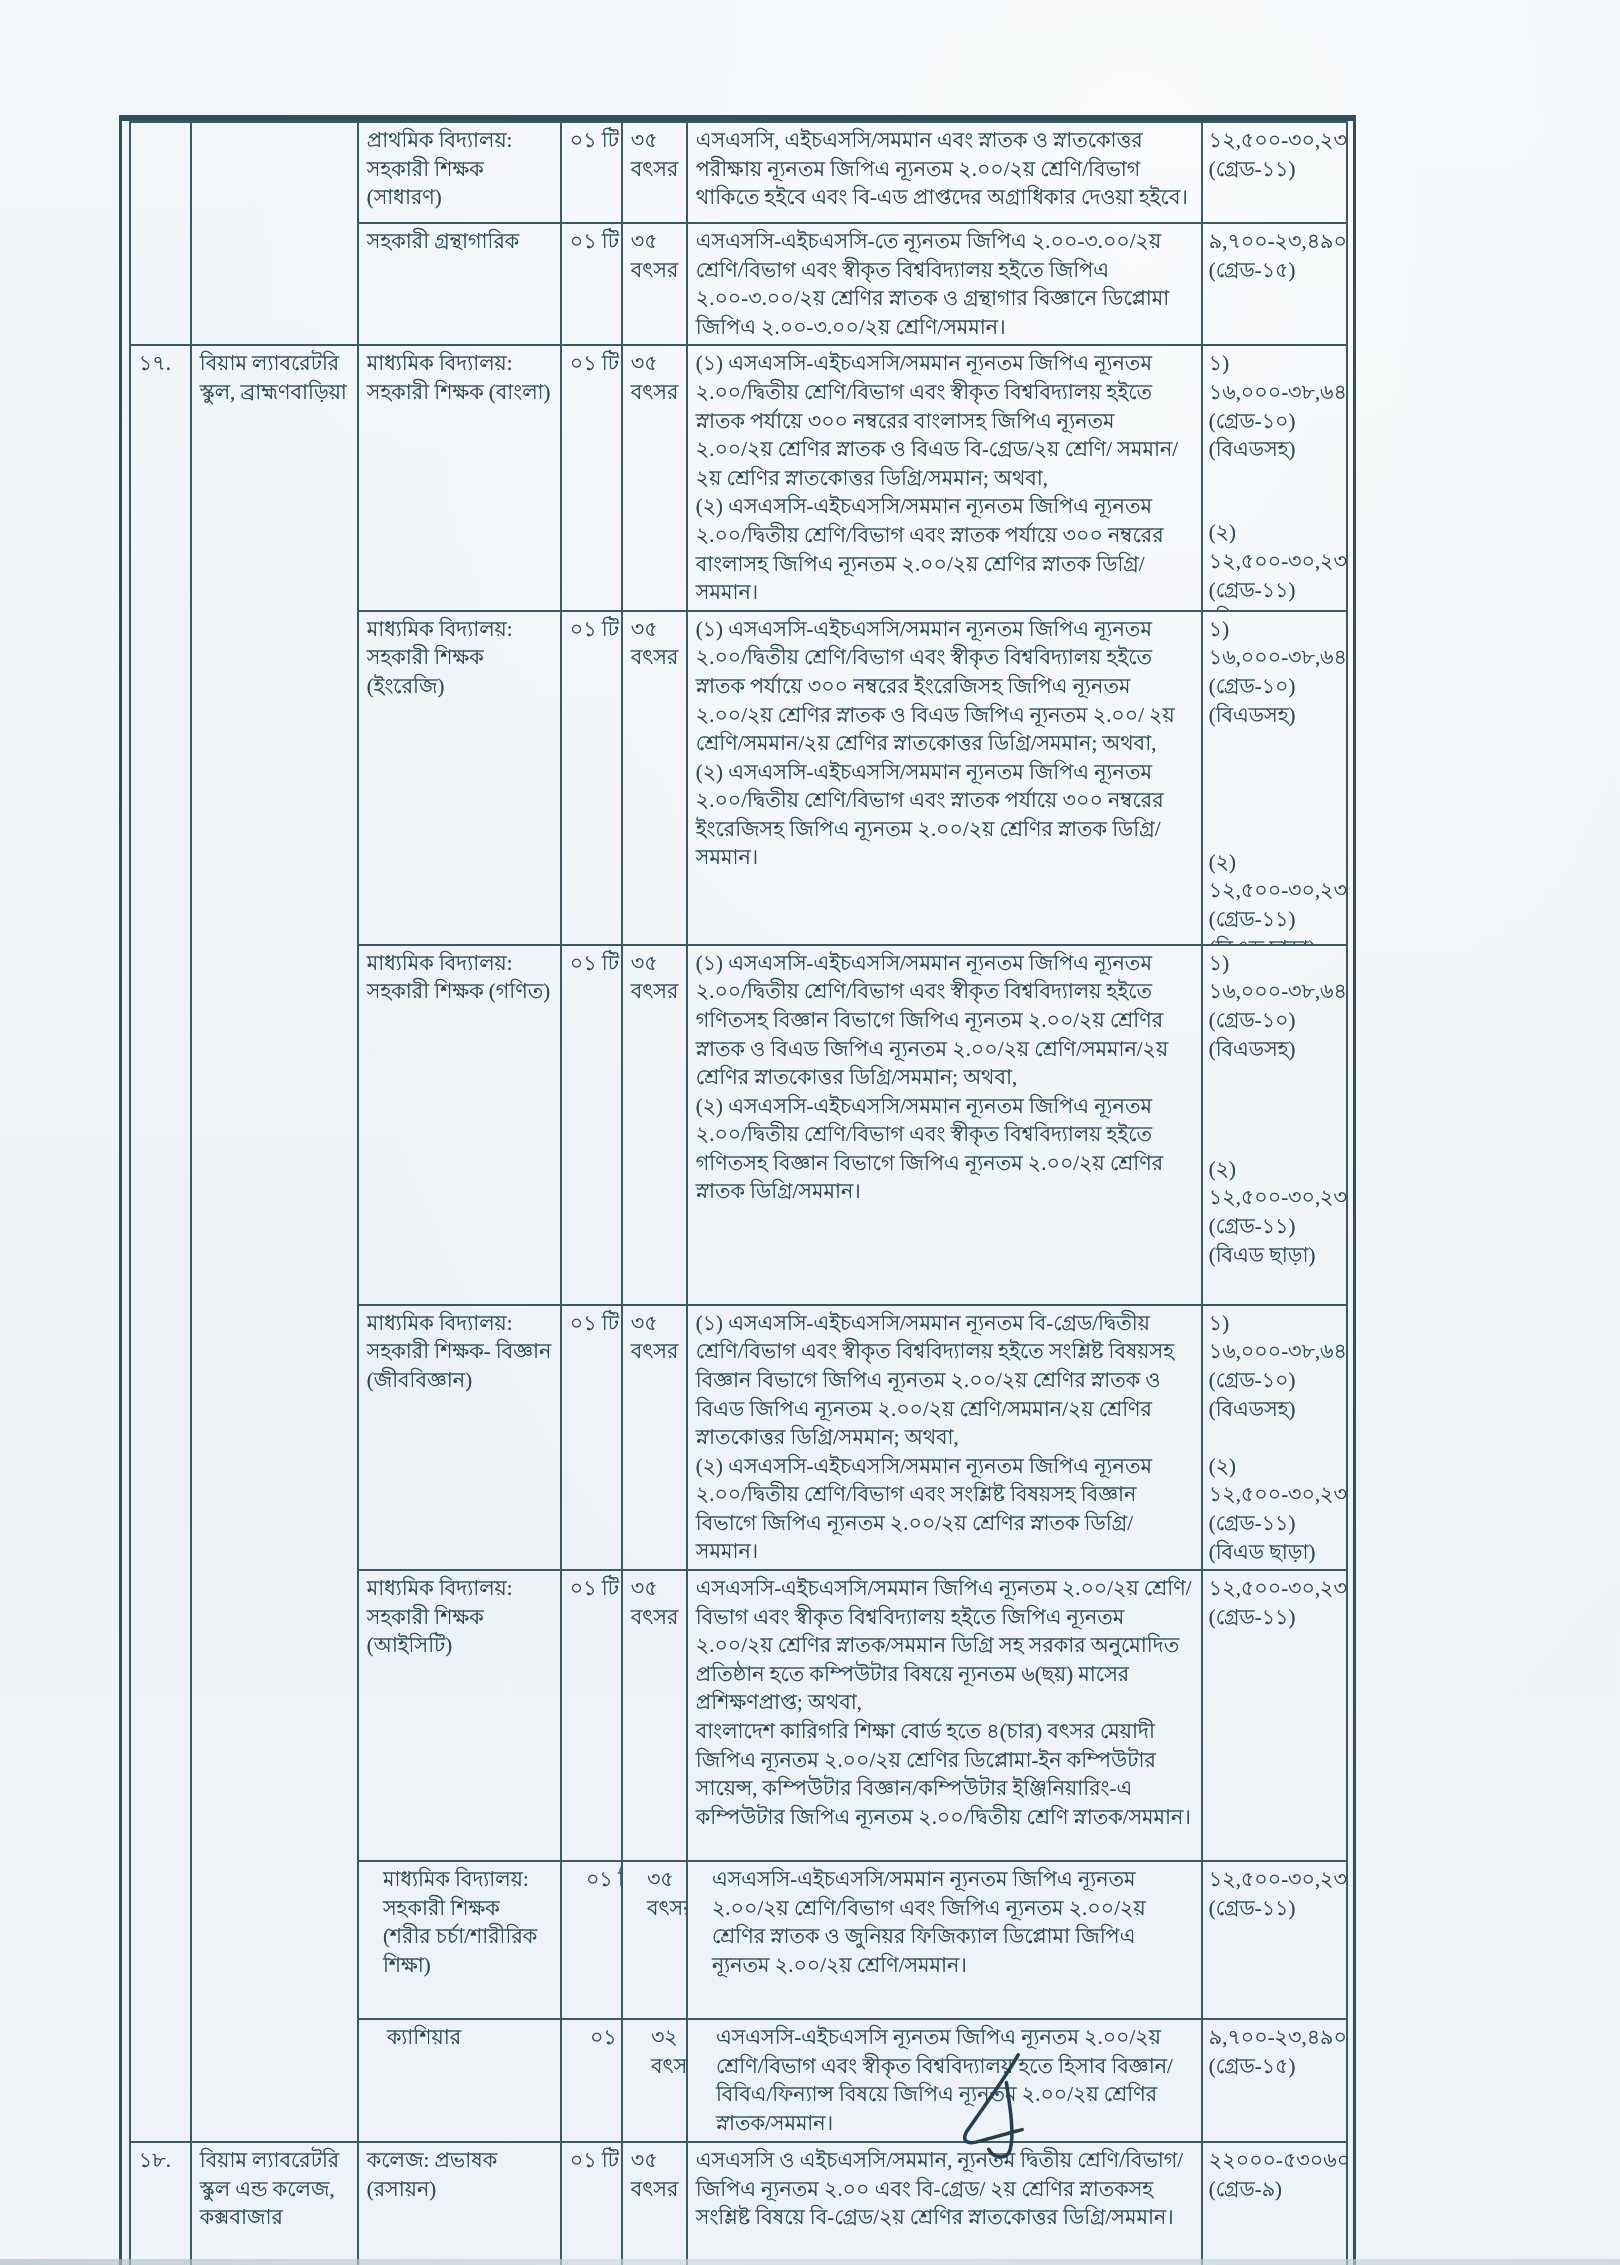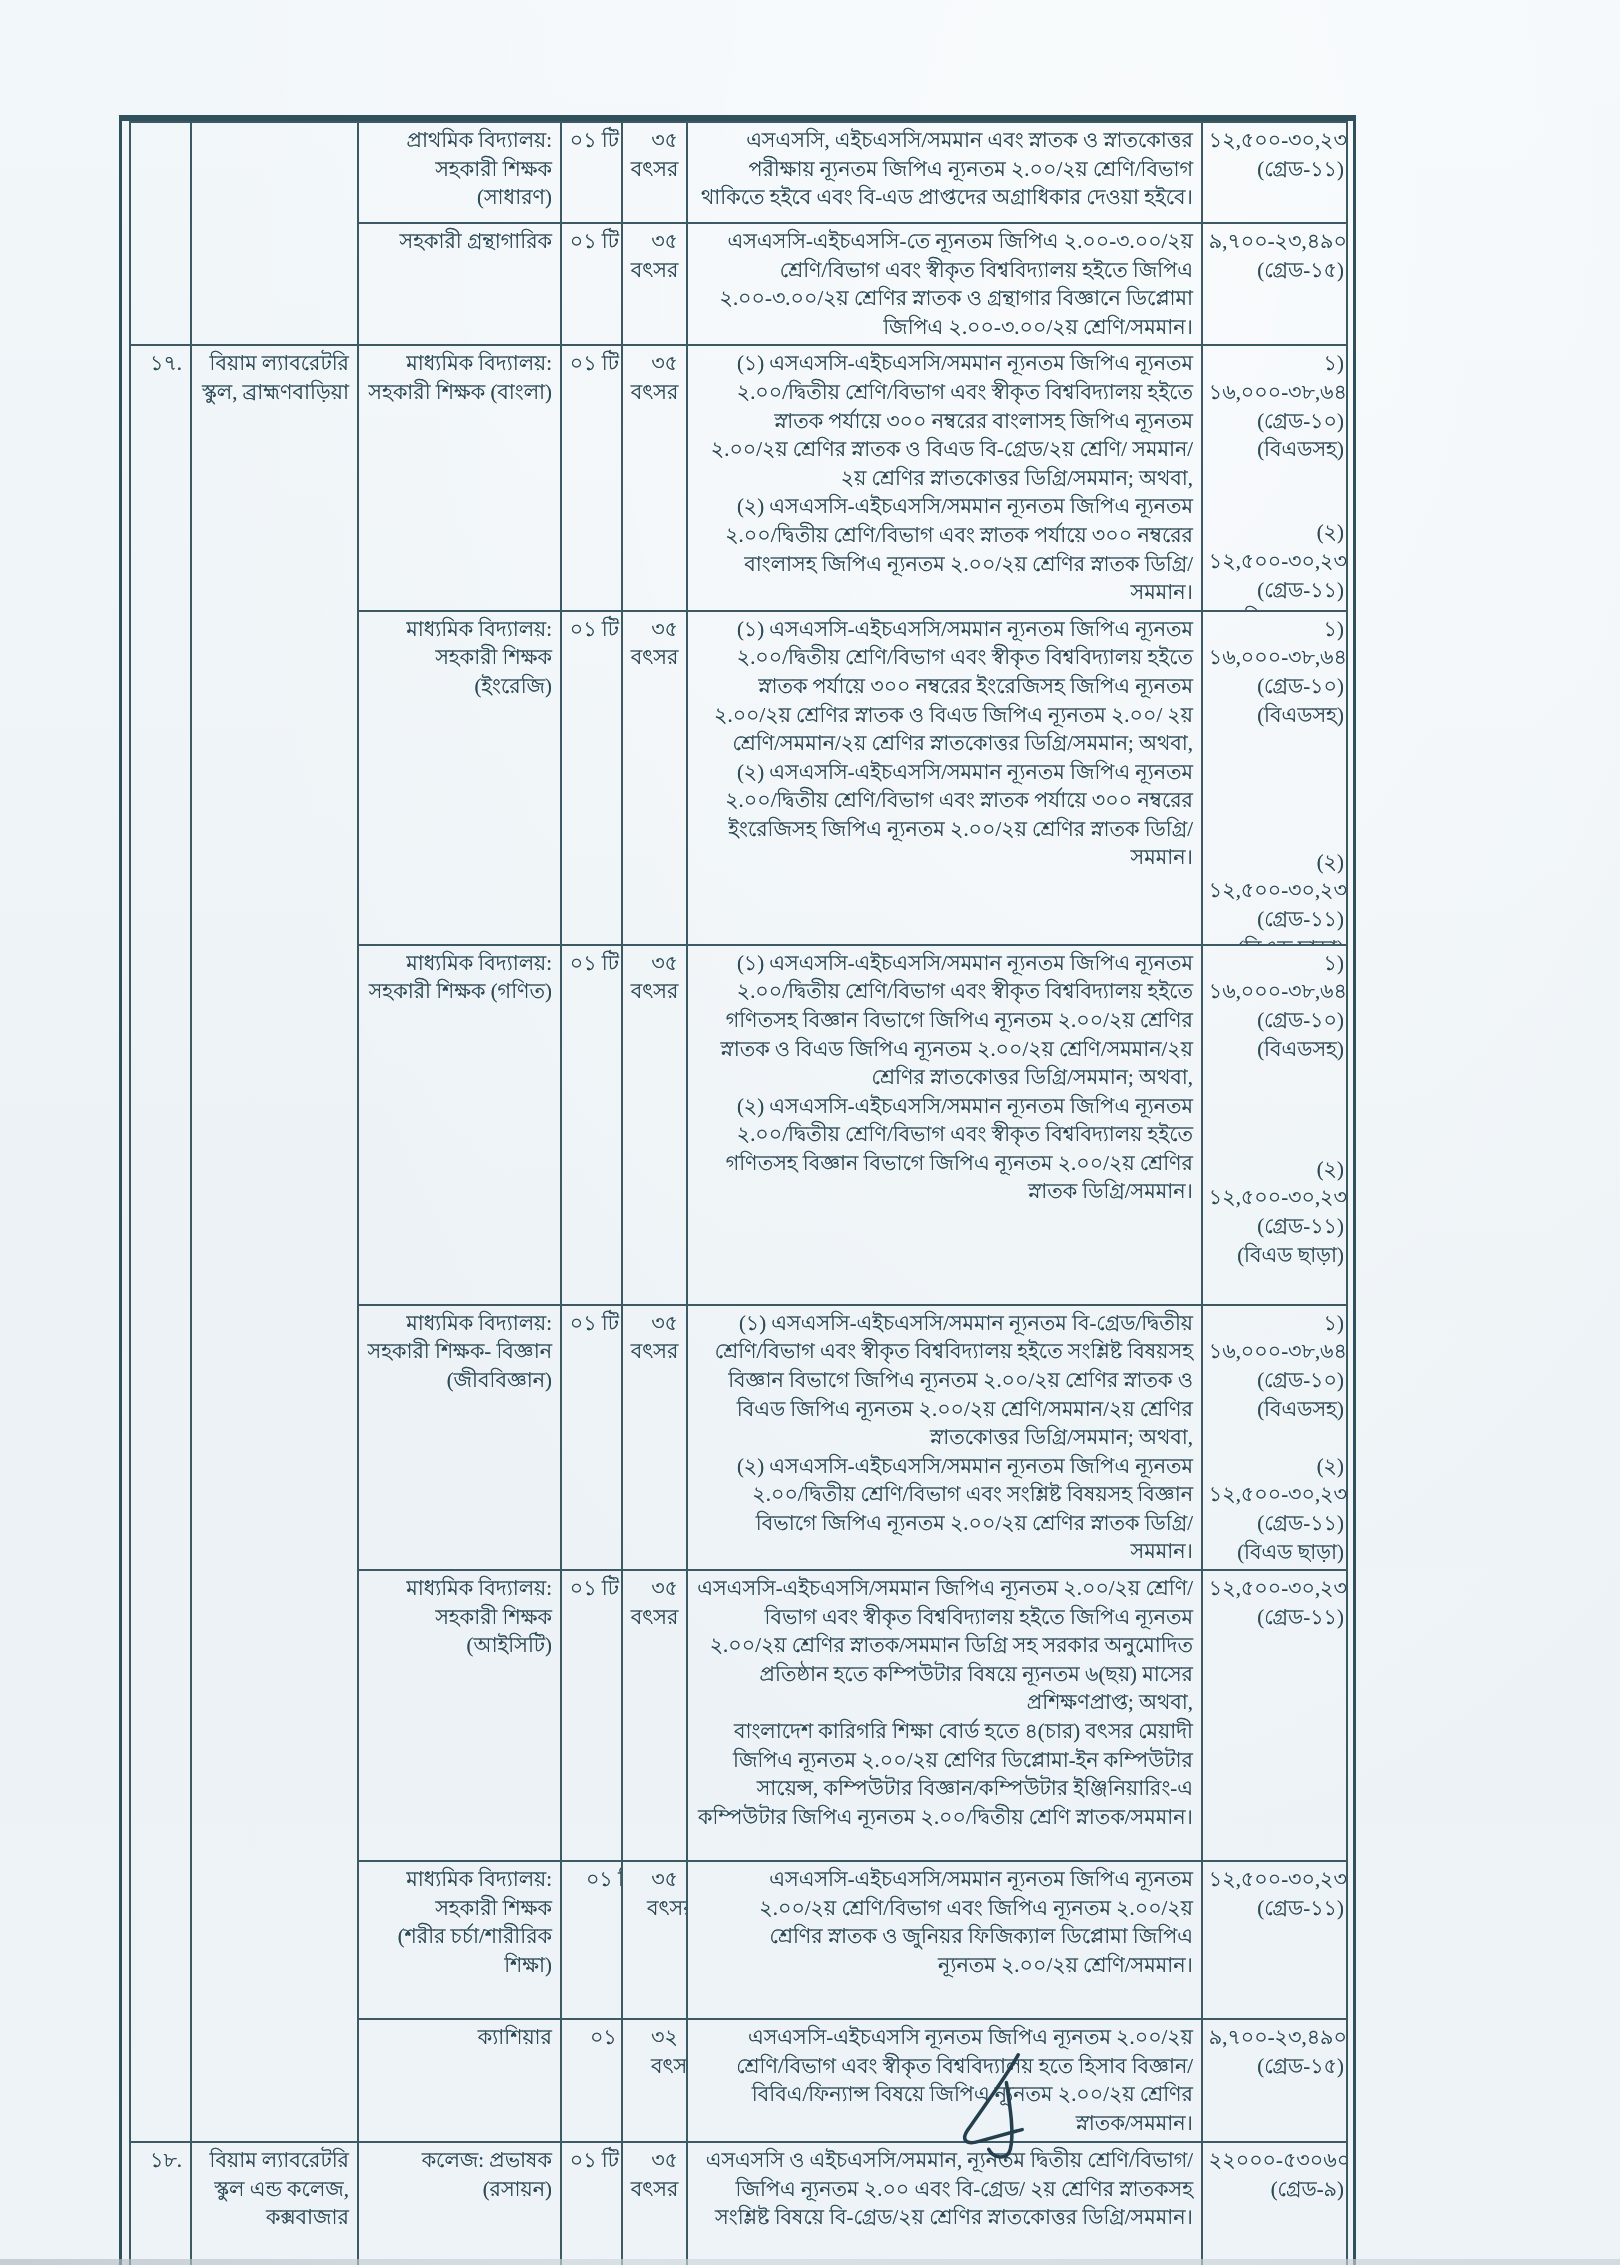--- a/index.html
+++ b/index.html
@@ -32,21 +32,20 @@
   }
   table.grid td{
     border:2px solid #3c5964;
     vertical-align:top;
     padding:3px 7.9px;
     font-size:20.7px;
     line-height:28.6px;
     text-shadow:0 0 0.6px rgba(45,74,87,.6);
     overflow:hidden;
     box-sizing:border-box;
-    text-align:right;
   }
   td.serial{padding-left:11.8px;font-size:21.7px;}
   td.count{white-space:nowrap;text-align:left;padding-left:9.9px;}
   td.salary{position:relative;padding:0;font-size:19.7px;line-height:27.6px;}
   .salb{position:absolute;left:5.9px;right:2px;}
   .salb.first{top:3px;}
   tr.r-bangla   .salb.second{top:172px;}
   tr.r-english  .salb.second{top:236px;}
   tr.r-math     .salb.second{top:209px;}
   tr.r-science  .salb.second{top:146px;}

